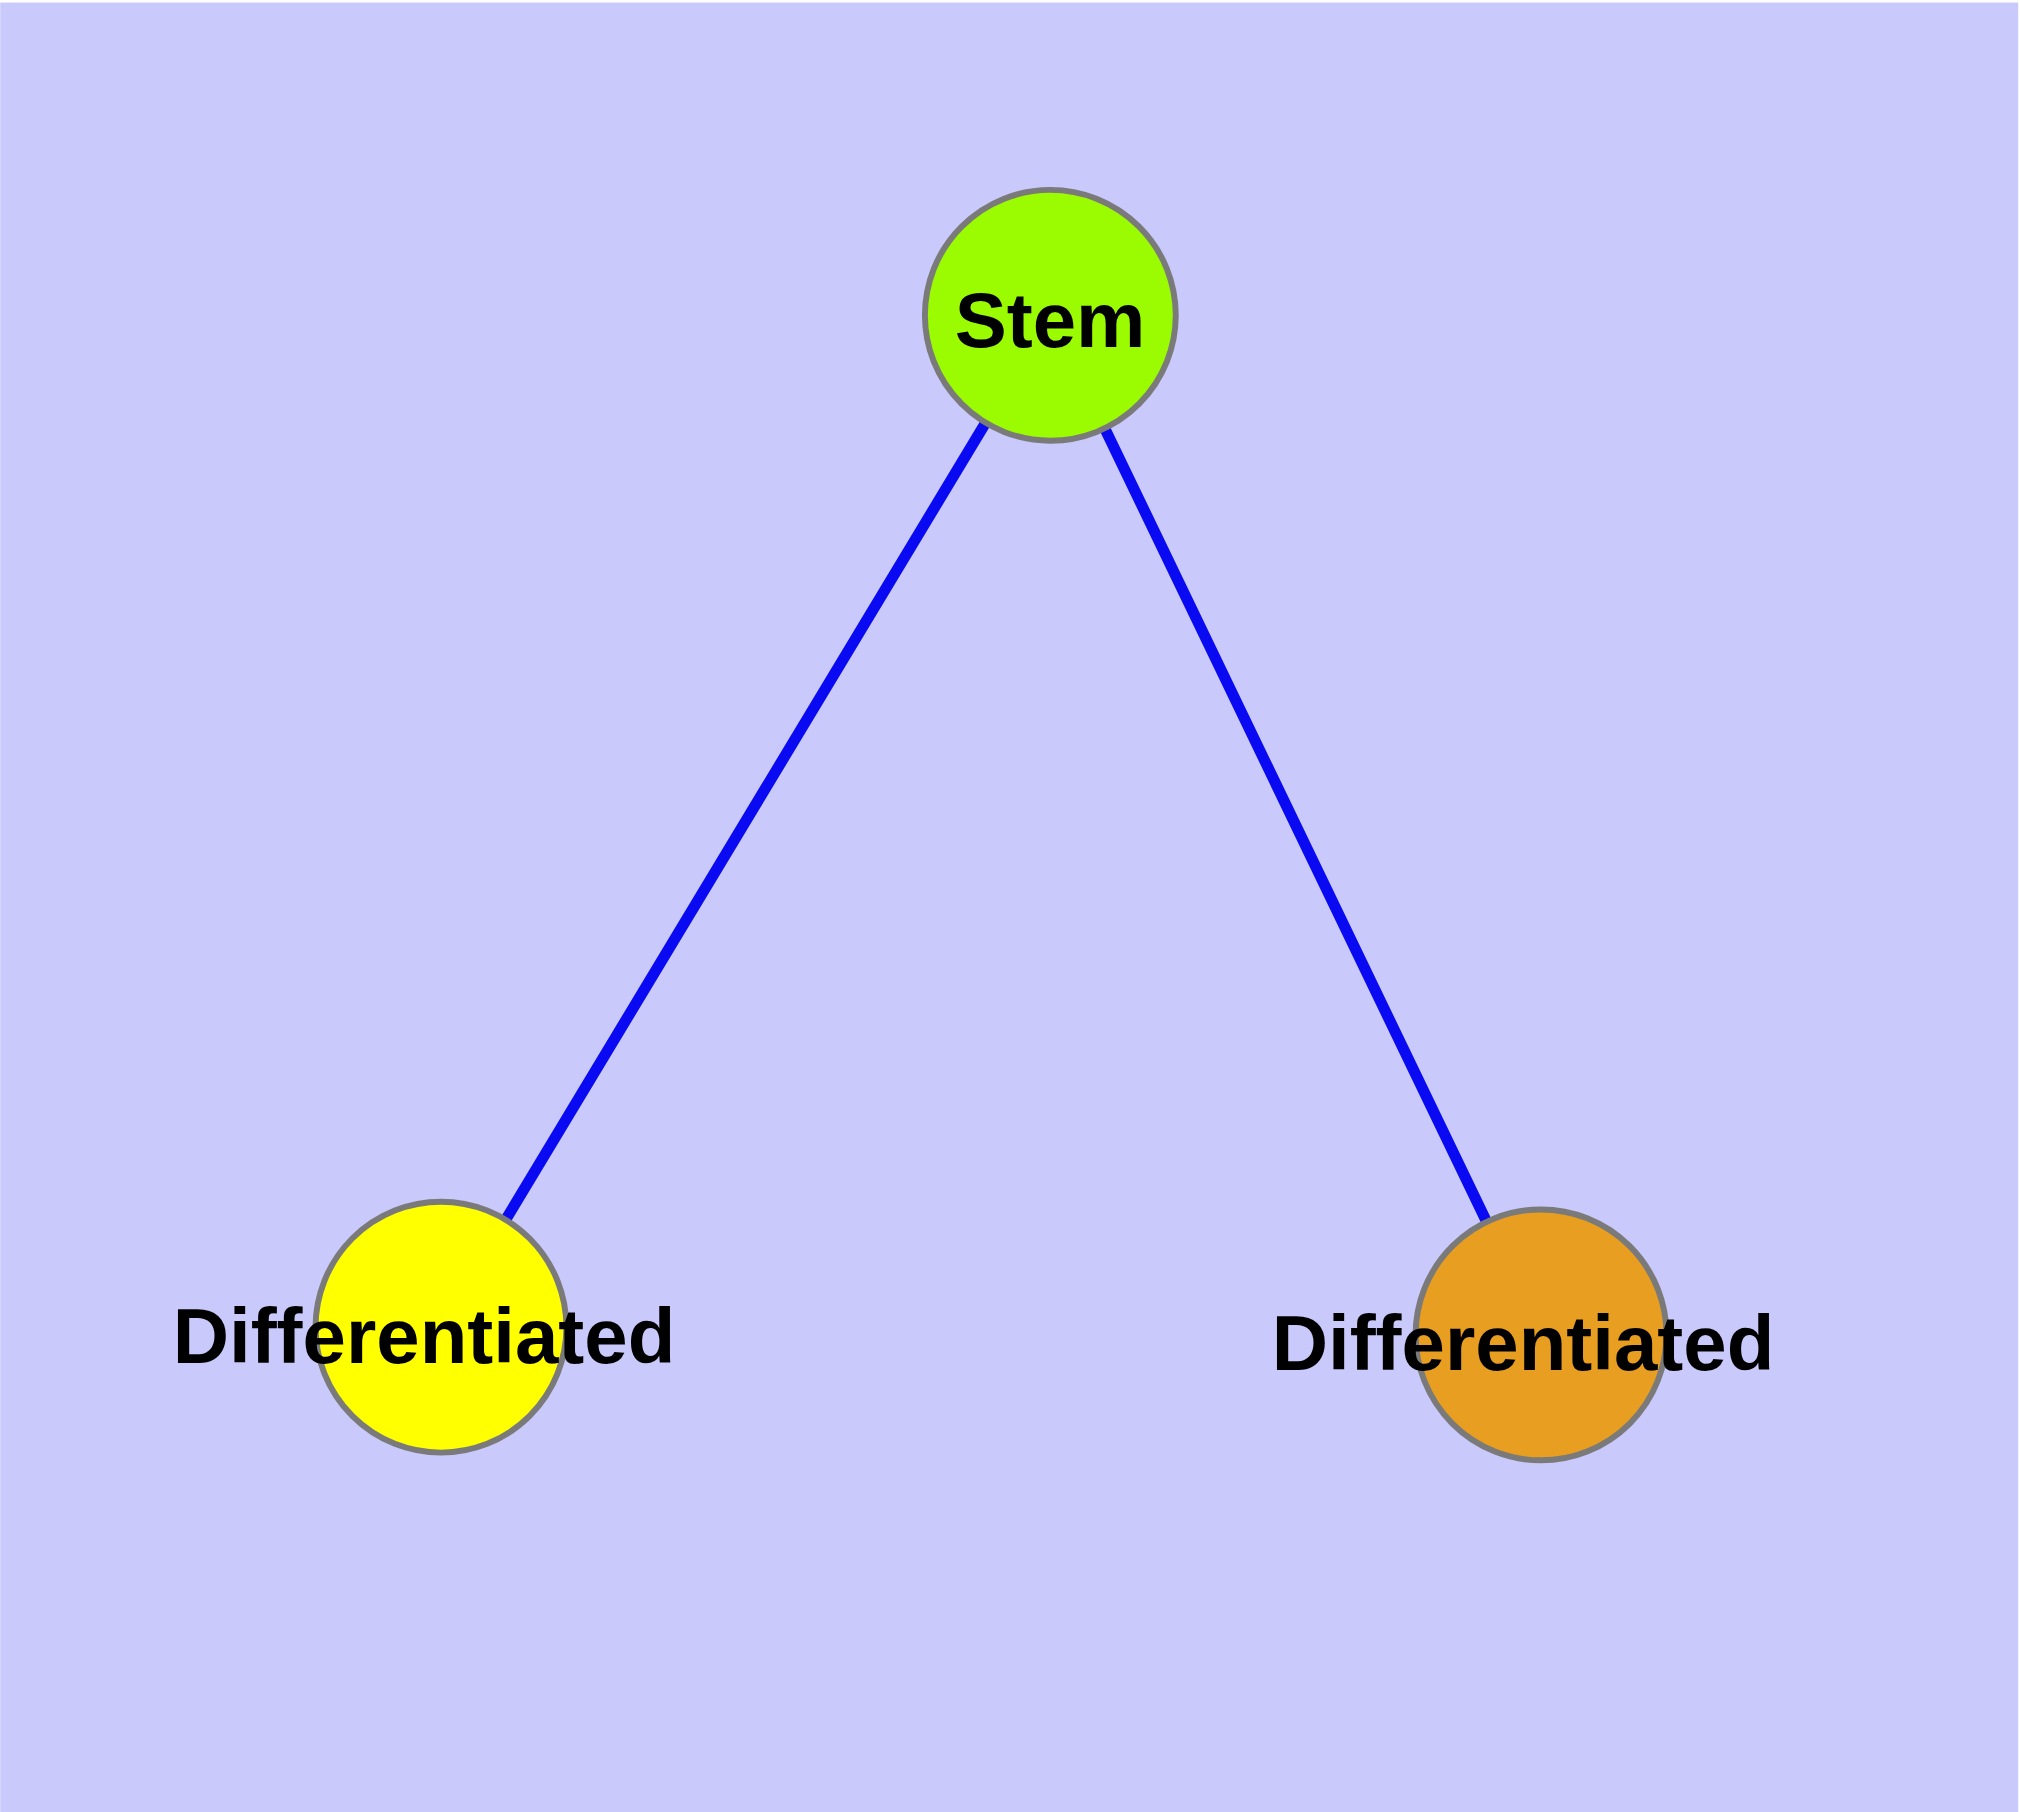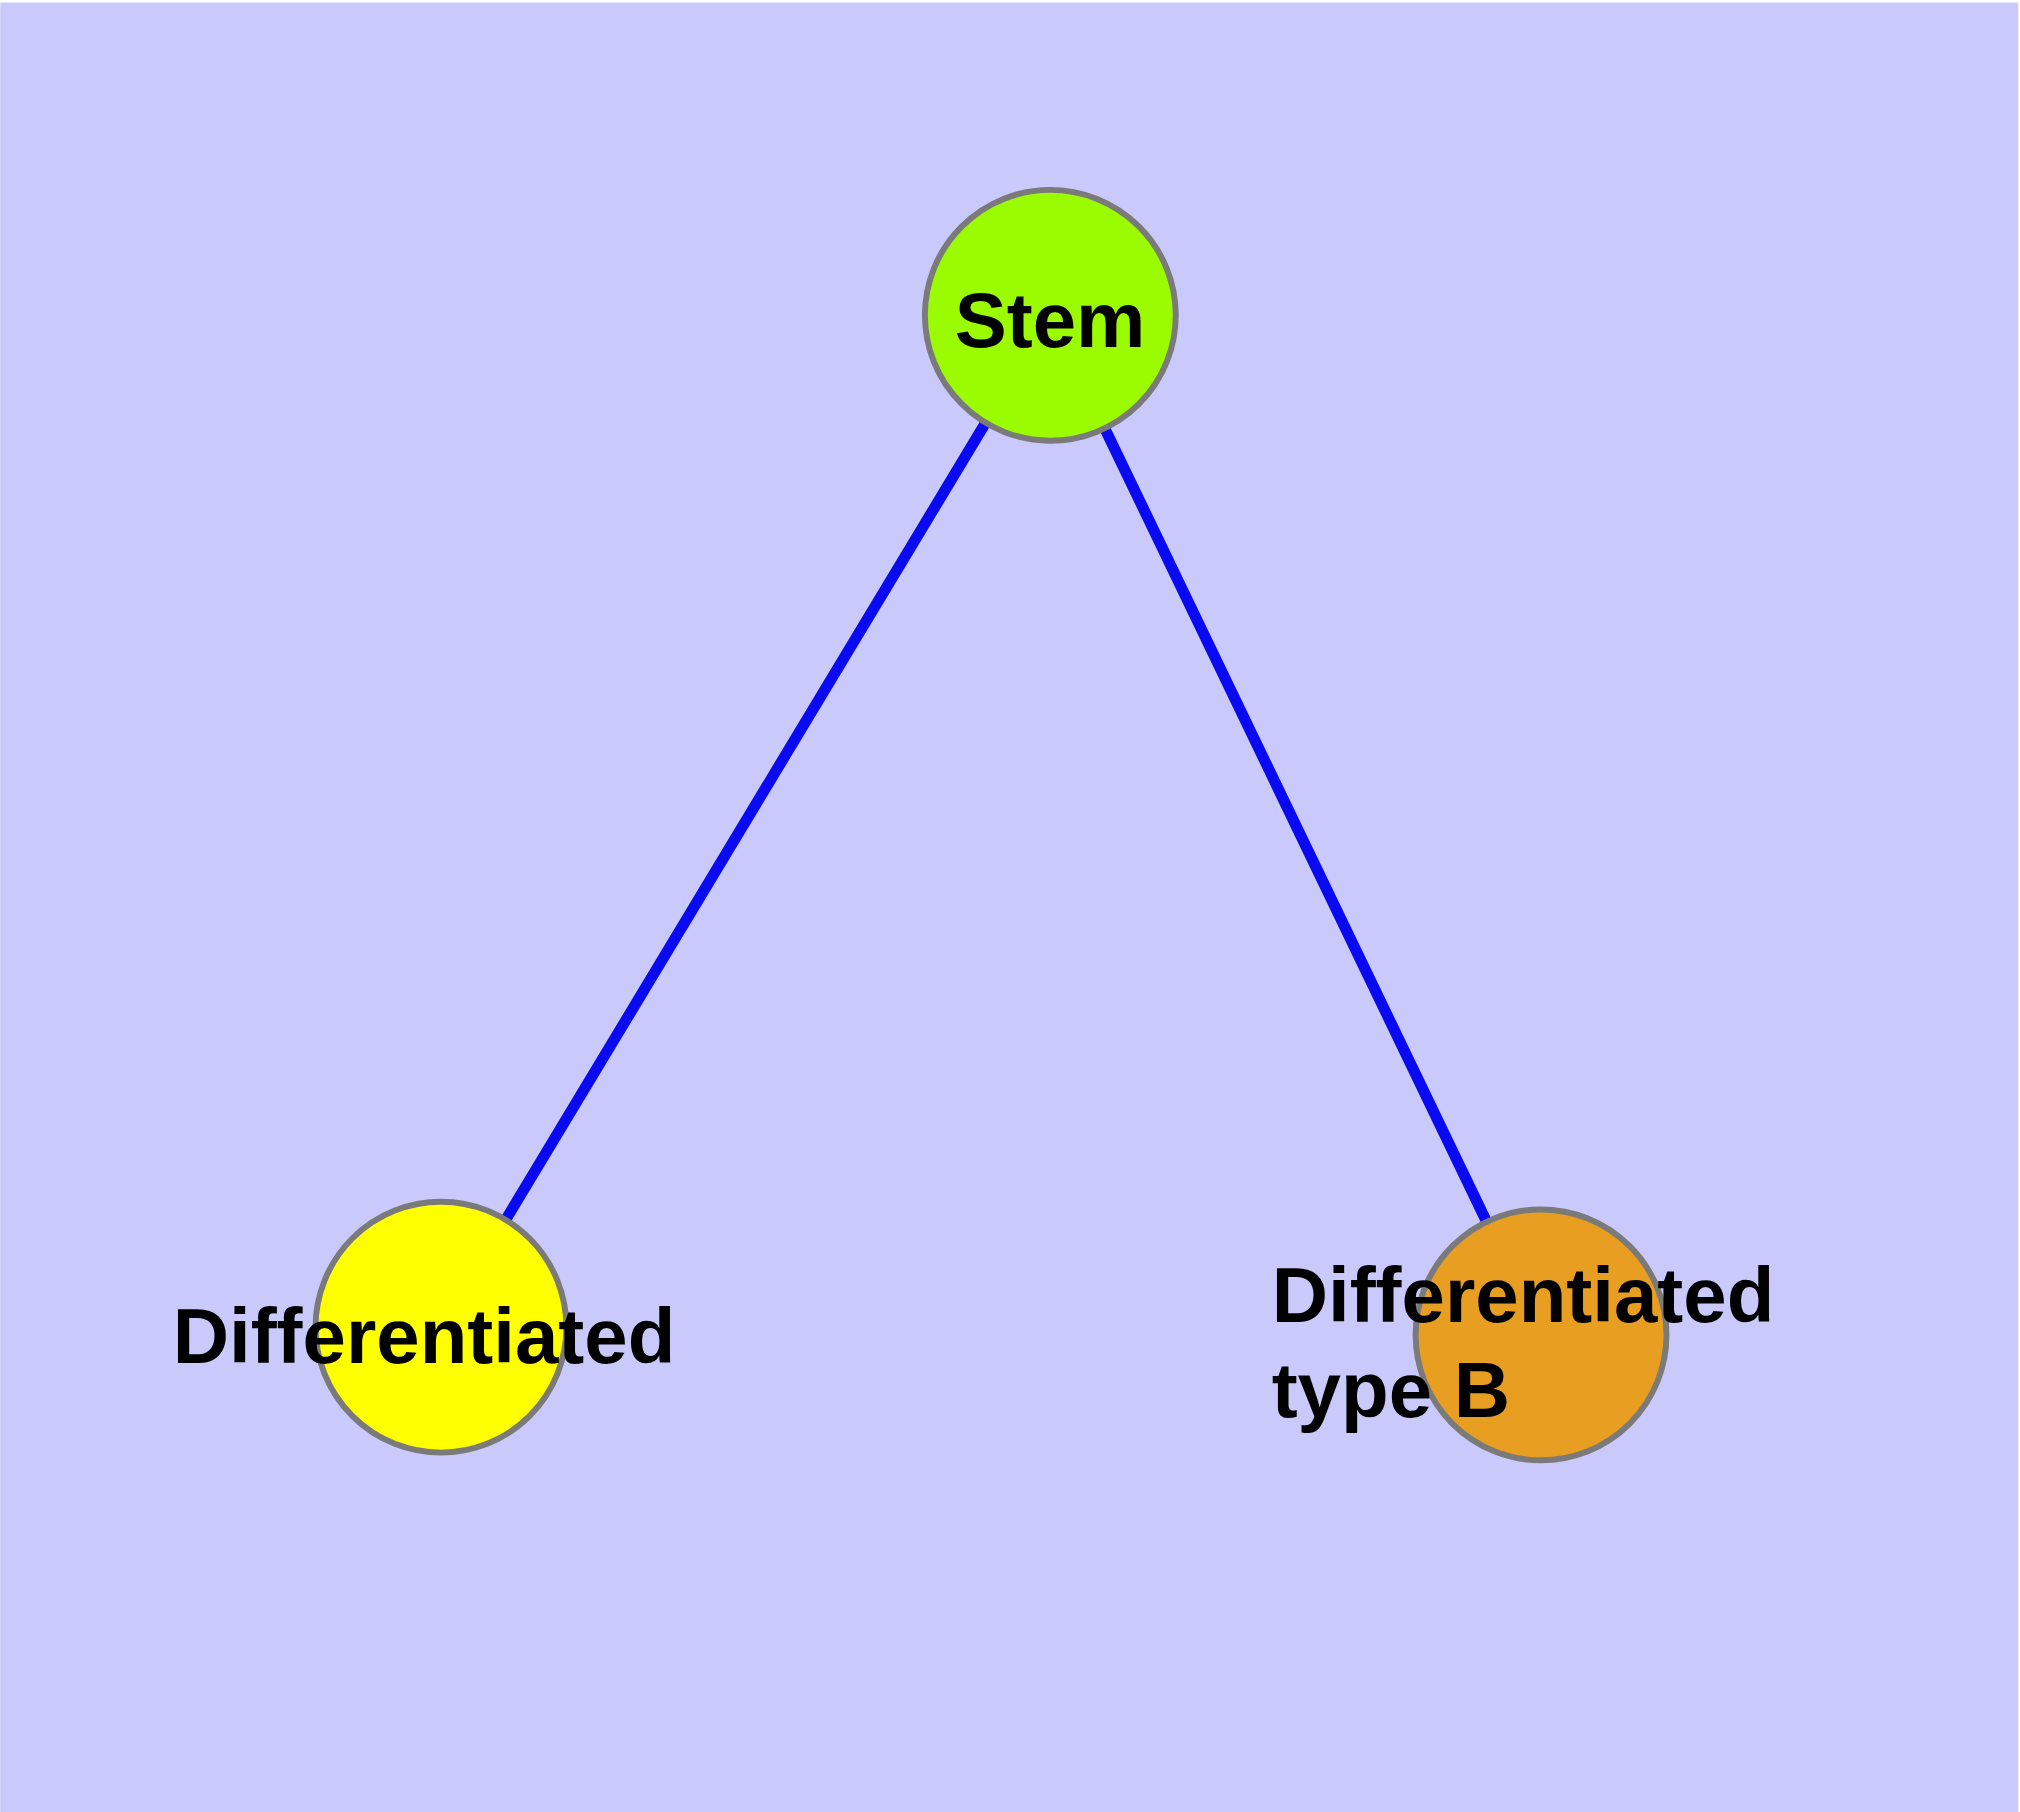--- a/index.html
+++ b/index.html
@@ -31,20 +31,21 @@
     stroke: #7a7a7a;
     stroke-width: 7px;
   }
   .node-label {
     position: absolute;
     transform: translate(-50%, -50%);
     color: #000000;
     font-weight: bold;
     font-size: 78px;
     line-height: 95px;
+    text-align: center;
     white-space: nowrap;
     pointer-events: none;
   }
 </style>
 </head>
 <body>
 
 <div id="screen">
   <svg id="graph-svg" viewBox="0 0 2384 2138" xmlns="http://www.w3.org/2000/svg">
 
@@ -62,16 +63,15 @@
   </svg>
 
   <div class="node-label" style="left: 1050px; top: 320px;">Stem</div>
 
   <div class="node-label" style="left: 424px; top: 1336px;">
     <div>Differentiated</div>
   </div>
 
   <div class="node-label" style="left: 1523px; top: 1343px;">
     <div>Differentiated</div>
-    <div>type B</div>
   </div>
 </div>
 
 
 </body></html>

